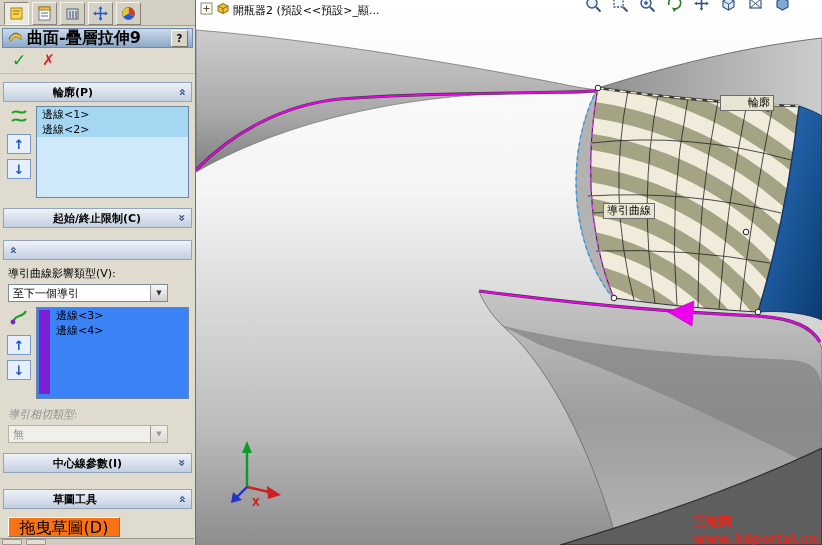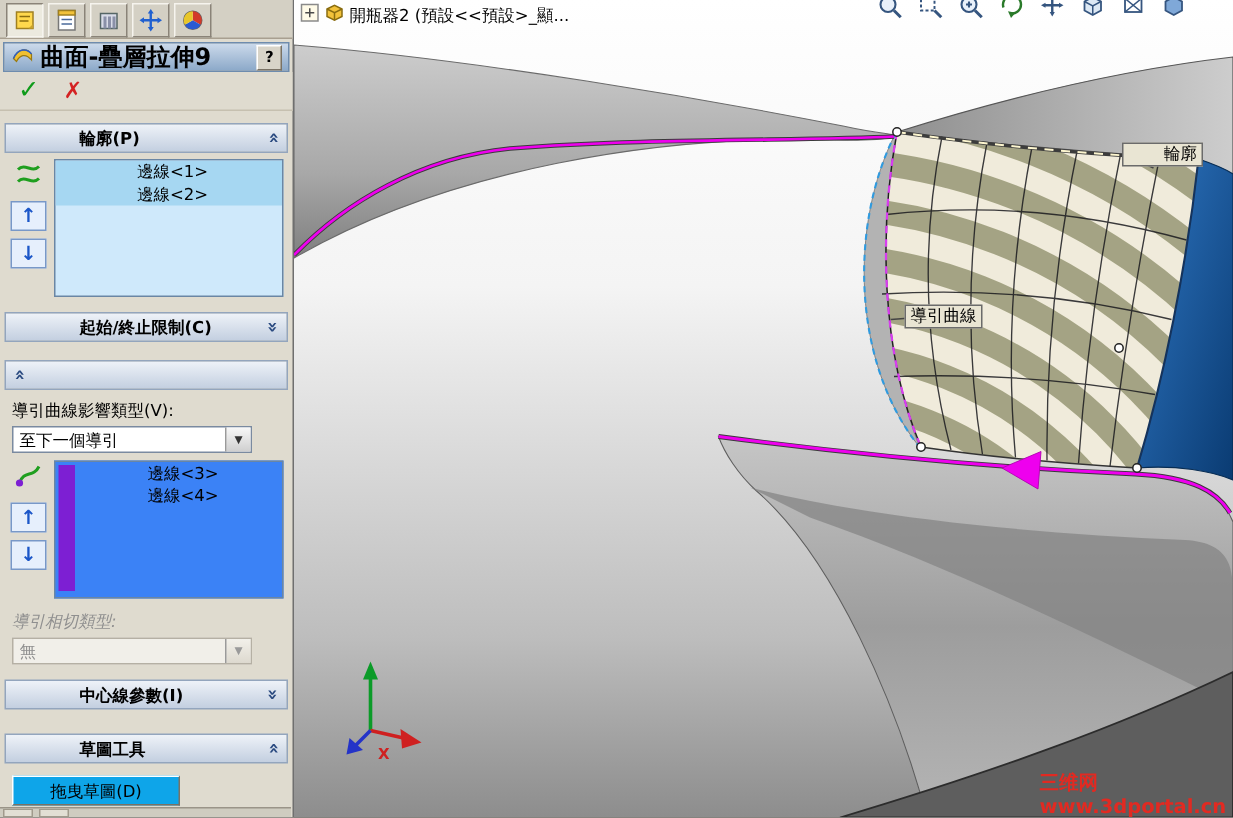--- a/index.html
+++ b/index.html
@@ -33,55 +33,55 @@
   .chev.down{transform:rotate(90deg);}
   .body-row{display:flex;margin:4px 6px 0;gap:4px;}
   .body-row.m5{margin-top:5px}
   .colbtns{width:26px;display:flex;flex-direction:column;align-items:center;}
   .updown{width:24px;height:20px;display:flex;align-items:center;justify-content:center;
           background:#e6effc;border:1px solid #7898c8;color:#1b56c8;font-weight:bold;
           font-size:13px;margin-top:5px;box-sizing:border-box;}
   .sel-icon{margin-top:1px;}
   .listbox{flex:1;height:92px;border:1px solid #6a86a4;background:#cfe9fb;font-size:11px;
            overflow:hidden;box-sizing:border-box;}
-  .listbox .item{height:15px;line-height:15px;padding-left:5px;color:#000;white-space:nowrap;text-align:center;}
+  .listbox .item{height:15px;line-height:15px;padding-left:5px;color:#000;white-space:nowrap;}
   .listbox.profiles .item{background:#a6d7f2;}
   .listbox.guides{background:#3b82f6;position:relative;}
   .listbox.guides .item{padding-left:19px;background:transparent;}
   .swatch{position:absolute;left:2px;top:2px;width:11px;height:84px;background:#7d1fd3;}
   .fieldlbl{margin:6px 8px 0;font-size:11px;color:#000;white-space:nowrap;}
   .fieldlbl.disabled{color:#8f8f8f;margin-top:8px;font-style:italic;}
   .dropdown{margin:3px 8px 0;width:160px;height:18px;border:1px solid #7a8aa0;background:#fff;
             display:flex;align-items:center;font-size:11px;box-sizing:border-box;color:#000;}
   .dropdown .val{flex:1;padding-left:4px;white-space:nowrap;overflow:hidden;}
   .dropdown .arrow{width:16px;height:100%;background:linear-gradient(#f8f8f8,#cfcfcf);
                    border-left:1px solid #9a9a9a;font-size:7px;display:flex;align-items:center;
                    justify-content:center;color:#333;}
   .dropdown.disabled{background:#f1efe9;border-color:#b5b0a4;}
   .dropdown.disabled .val{color:#8f8f8f;}
   .dropdown.disabled .arrow{color:#9a9a9a;background:linear-gradient(#f2f0ea,#ddd9cf);}
-  .dragbtn{display:block;margin:8px 0 0 8px;width:112px;height:20px;background:#0ea5e9;
-           border:1px solid;border-color:#fff #7a7264 #7a7264 #fff;font-size:11px;
+  .dragbtn{display:block;margin:8px 0 0 8px;width:112px;height:20px;background:#f97316;
+           border:1px solid;border-color:#fff #7a7264 #7a7264 #fff;font-size:16px;
            font-family:inherit;color:#000;text-align:center;line-height:18px;}
   .cutoff{position:absolute;bottom:0;left:0;right:1px;height:6px;background:#cfccc0;
           border-top:1px solid #9a9488;}
   .cutoff i{display:inline-block;width:18px;height:4px;margin:0 2px;background:#e2dfd4;
             border:1px solid #a09a8c;vertical-align:top;}
 
   
   #vp{position:absolute;left:196px;top:0;width:626px;height:545px;overflow:hidden;
       background:linear-gradient(180deg,#ffffff 0%,#f4f4f4 35%,#bdbdbd 78%,#8d8d8d 100%);}
   #model{position:absolute;left:0;top:0;}
   .breadcrumb{position:absolute;left:4px;top:2px;display:flex;align-items:center;gap:3px;
               font-size:11px;color:#000;white-space:nowrap;}
   .mini-toolbar{position:absolute;left:388px;top:-6px;display:flex;gap:8px;}
   .vicon{width:19px;height:19px;display:inline-block;}
   .callout{position:absolute;background:#e9e5d3;border:1px solid #6b6b6b;font-size:11px;
            padding:0 3px;line-height:14px;color:#000;white-space:nowrap;}
-  #callout-profile{left:552px;top:95px;padding-left:27px;}
+  #callout-profile{left:524px;top:95px;padding-left:27px;}
   #callout-guide{left:407px;top:203px;}
   .watermark{position:absolute;left:497px;top:513px;color:#e12a22;font-size:13px;font-weight:bold;}
 </style>
 </head>
 <body>
 
 <div id="app">
 
   <aside id="pm">
 

